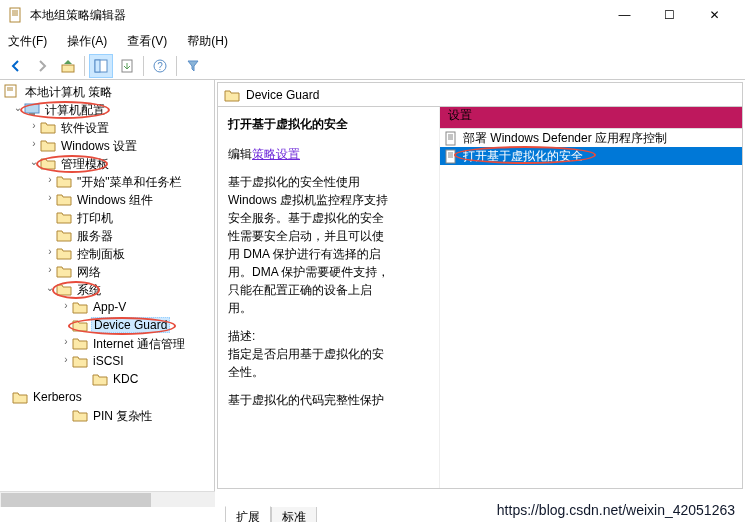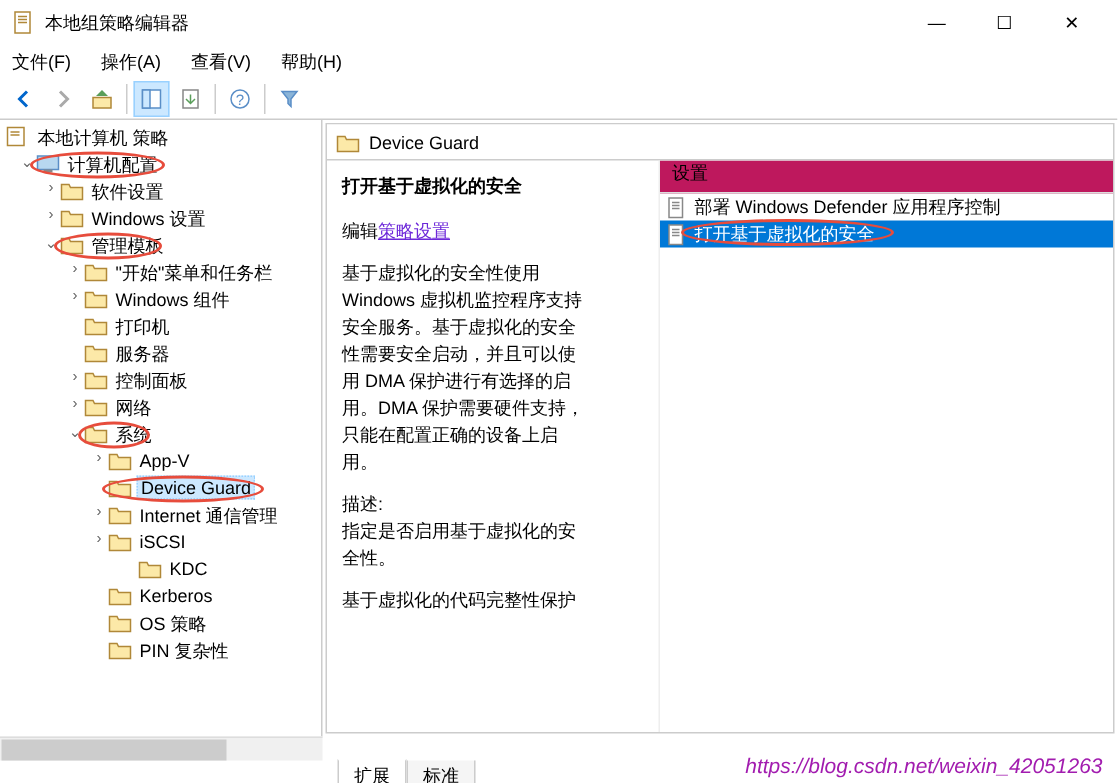--- a/index.html
+++ b/index.html
@@ -34,21 +34,21 @@
 .list-header { height: 22px; display: flex; align-items: flex-start; padding: 0 8px; border-bottom: 1px solid #ddd; position: sticky; top:0; background:#be185d;}
 .list-row { height: 18px; display: flex; align-items: center; padding: 0 4px; white-space: nowrap; position: relative; }
 .list-row.selected { background: #0078d7; color: #fff; }
 .list-row .row-icon { width: 15px; height: 15px; margin-right: 4px; flex-shrink:0; }
 .tabs { height: 22px; display: flex; align-items: center; padding-left: 225px; }
 .tab { padding: 2px 10px; border: 1px solid #ccc; border-top: none; font-size: 12px; background: #fff; }
 .tab.active { background: #fff; border-top: 1px solid #fff; position: relative; top: -1px; }
 .tab.inactive { background: #f5f5f5; }
 .scrollbar-h { height: 16px; background: #f0f0f0; border-top: 1px solid #ddd; display: flex; }
 .scrollbar-h .thumb { background: #ccc; height: 14px; margin: 1px; }
-.statusbar-like { position: absolute; bottom: 4px; right: 10px; color: #a21caf; font-size: 14px; font-style: italic;}
+.statusbar-like { position: absolute; bottom: 4px; right: 10px; color: #0f172a; font-size: 14px; }
 svg.folder-svg { display:block;}
 </style>
 </head>
 <body>
 
 <div class="titlebar">
   <svg class="doc-icon" viewBox="0 0 16 16">
       <rect x="2" y="1" width="10" height="14" fill="#fff" stroke="#b08838"></rect>
       <line x1="4" y1="4" x2="10" y2="4" stroke="#b08838"></line>
       <line x1="4" y1="6" x2="10" y2="6" stroke="#b08838"></line>
@@ -235,33 +235,26 @@
         </svg>
         <span class="label">iSCSI</span>
       </div>
     <div class="tree-row" style="padding-left:80px">
         <span class="expander"></span>
         <svg class="folder folder-svg" viewBox="0 0 16 14">
           <path d="M1 3 L6 3 L7 5 L15 5 L15 13 L1 13 Z" fill="#fce9a8" stroke="#b08838"></path>
         </svg>
         <span class="label">KDC</span>
       </div>
-    <div class="tree-row" style="padding-left:60px">
+    <div class="tree-row" style="">
         <span class="expander"></span>
         <svg class="folder folder-svg" viewBox="0 0 16 14">
           <path d="M1 3 L6 3 L7 5 L15 5 L15 13 L1 13 Z" fill="#fce9a8" stroke="#b08838"></path>
         </svg>
         <span class="label">Kerberos</span>
-      </div>
-    <div class="tree-row" style="padding-left:60px">
-        <span class="expander"></span>
-        <svg class="folder folder-svg" viewBox="0 0 16 14">
-          <path d="M1 3 L6 3 L7 5 L15 5 L15 13 L1 13 Z" fill="#fce9a8" stroke="#b08838"></path>
-        </svg>
-        <span class="label">OS 策略</span>
       </div>
     <div class="tree-row" style="padding-left:60px">
         <span class="expander"></span>
         <svg class="folder folder-svg" viewBox="0 0 16 14">
           <path d="M1 3 L6 3 L7 5 L15 5 L15 13 L1 13 Z" fill="#fce9a8" stroke="#b08838"></path>
         </svg>
         <span class="label">PIN 复杂性</span>
       </div>
   </div>
 

